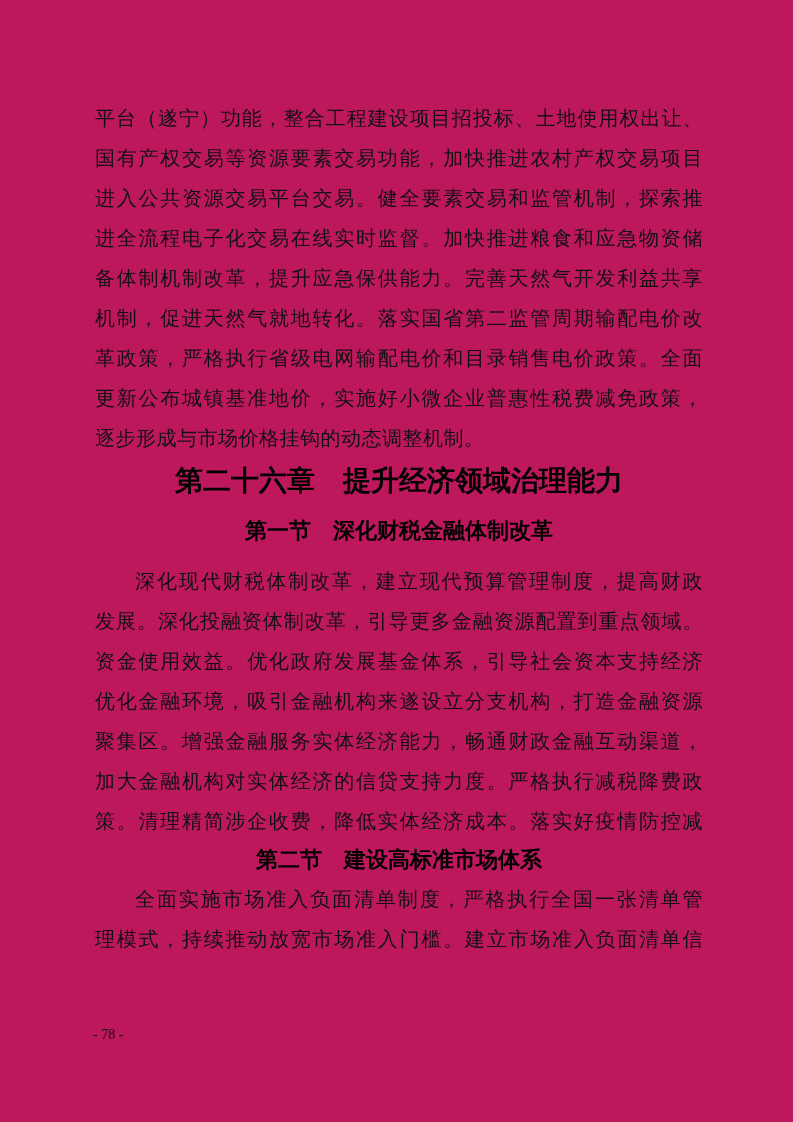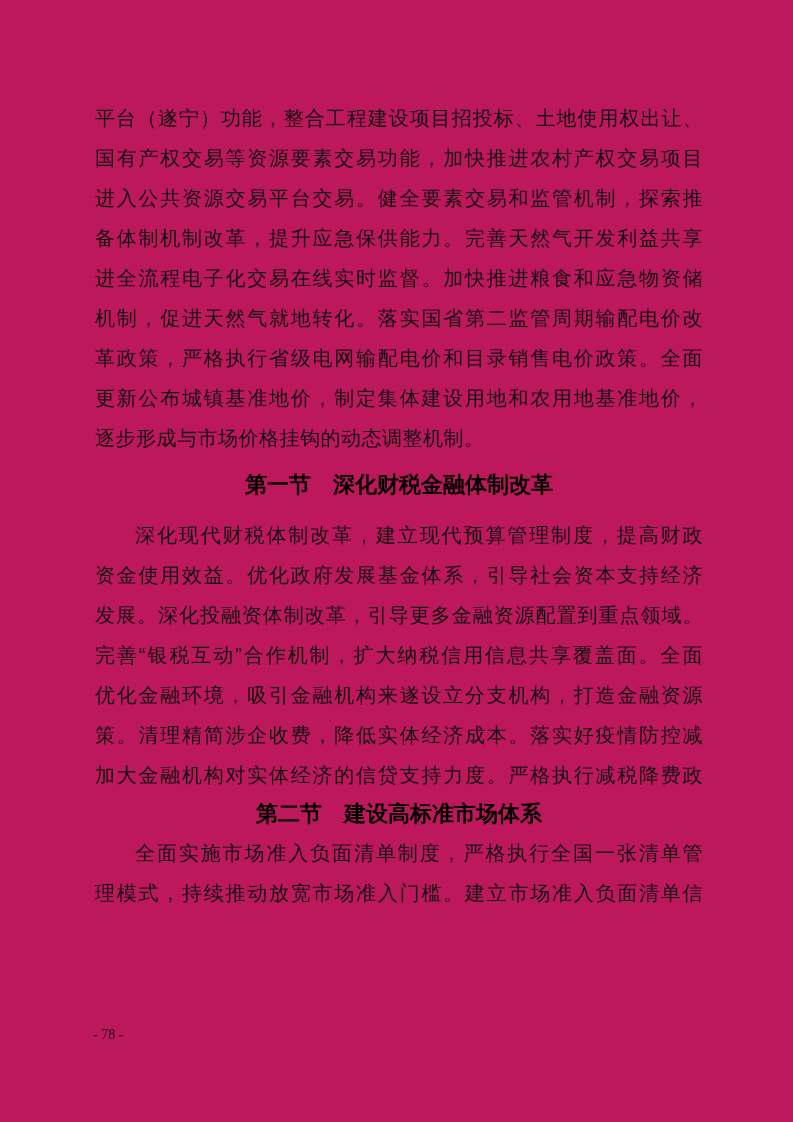--- a/index.html
+++ b/index.html
@@ -79,39 +79,40 @@
 </head>
 <body>
 
 <div class="page">
   <div class="text-block">
 
     <div class="para">
       <div class="line">平台（遂宁）功能，整合工程建设项目招投标、土地使用权出让、</div>
       <div class="line">国有产权交易等资源要素交易功能，加快推进农村产权交易项目</div>
       <div class="line">进入公共资源交易平台交易。健全要素交易和监管机制，探索推</div>
+      <div class="line">进全流程电子化交易在线实时监督。加快推进粮食和应急物资储</div>
       <div class="line">备体制机制改革，提升应急保供能力。完善天然气开发利益共享</div>
-      <div class="line">进全流程电子化交易在线实时监督。加快推进粮食和应急物资储</div>
       <div class="line">机制，促进天然气就地转化。落实国省第二监管周期输配电价改</div>
       <div class="line">革政策，严格执行省级电网输配电价和目录销售电价政策。全面</div>
-      <div class="line">更新公布城镇基准地价，制定集体建设用地和农用地基准地价，</div>
+      <div class="line">更新公布城镇基准地价，实施好小微企业普惠性税费减免政策，</div>
       <div class="line last">逐步形成与市场价格挂钩的动态调整机制。</div>
     </div>
 
+    <h1 class="chapter-title">第二十六章　提升经济领域治理能力</h1>
 
     <h2 class="section-title s1">第一节　深化财税金融体制改革</h2>
 
     <div class="para">
       <div class="line indent">深化现代财税体制改革，建立现代预算管理制度，提高财政</div>
+      <div class="line">发展。深化投融资体制改革，引导更多金融资源配置到重点领域。</div>
       <div class="line">资金使用效益。优化政府发展基金体系，引导社会资本支持经济</div>
-      <div class="line">发展。深化投融资体制改革，引导更多金融资源配置到重点领域。</div>
-      <div class="line">完善“银税互动”合作机制，扩大纳税信用信息共享覆盖面。全面</div>
       <div class="line">优化金融环境，吸引金融机构来遂设立分支机构，打造金融资源</div>
+      <div class="line">聚集区。增强金融服务实体经济能力，畅通财政金融互动渠道，</div>
+      <div class="line">加大金融机构对实体经济的信贷支持力度。严格执行减税降费政</div>
       <div class="line">策。清理精简涉企收费，降低实体经济成本。落实好疫情防控减</div>
-      <div class="line">加大金融机构对实体经济的信贷支持力度。严格执行减税降费政</div>
     </div>
 
     <h2 class="section-title s2">第二节　建设高标准市场体系</h2>
 
     <div class="para">
       <div class="line indent">全面实施市场准入负面清单制度，严格执行全国一张清单管</div>
       <div class="line">理模式，持续推动放宽市场准入门槛。建立市场准入负面清单信</div>
     </div>
 
   </div>

